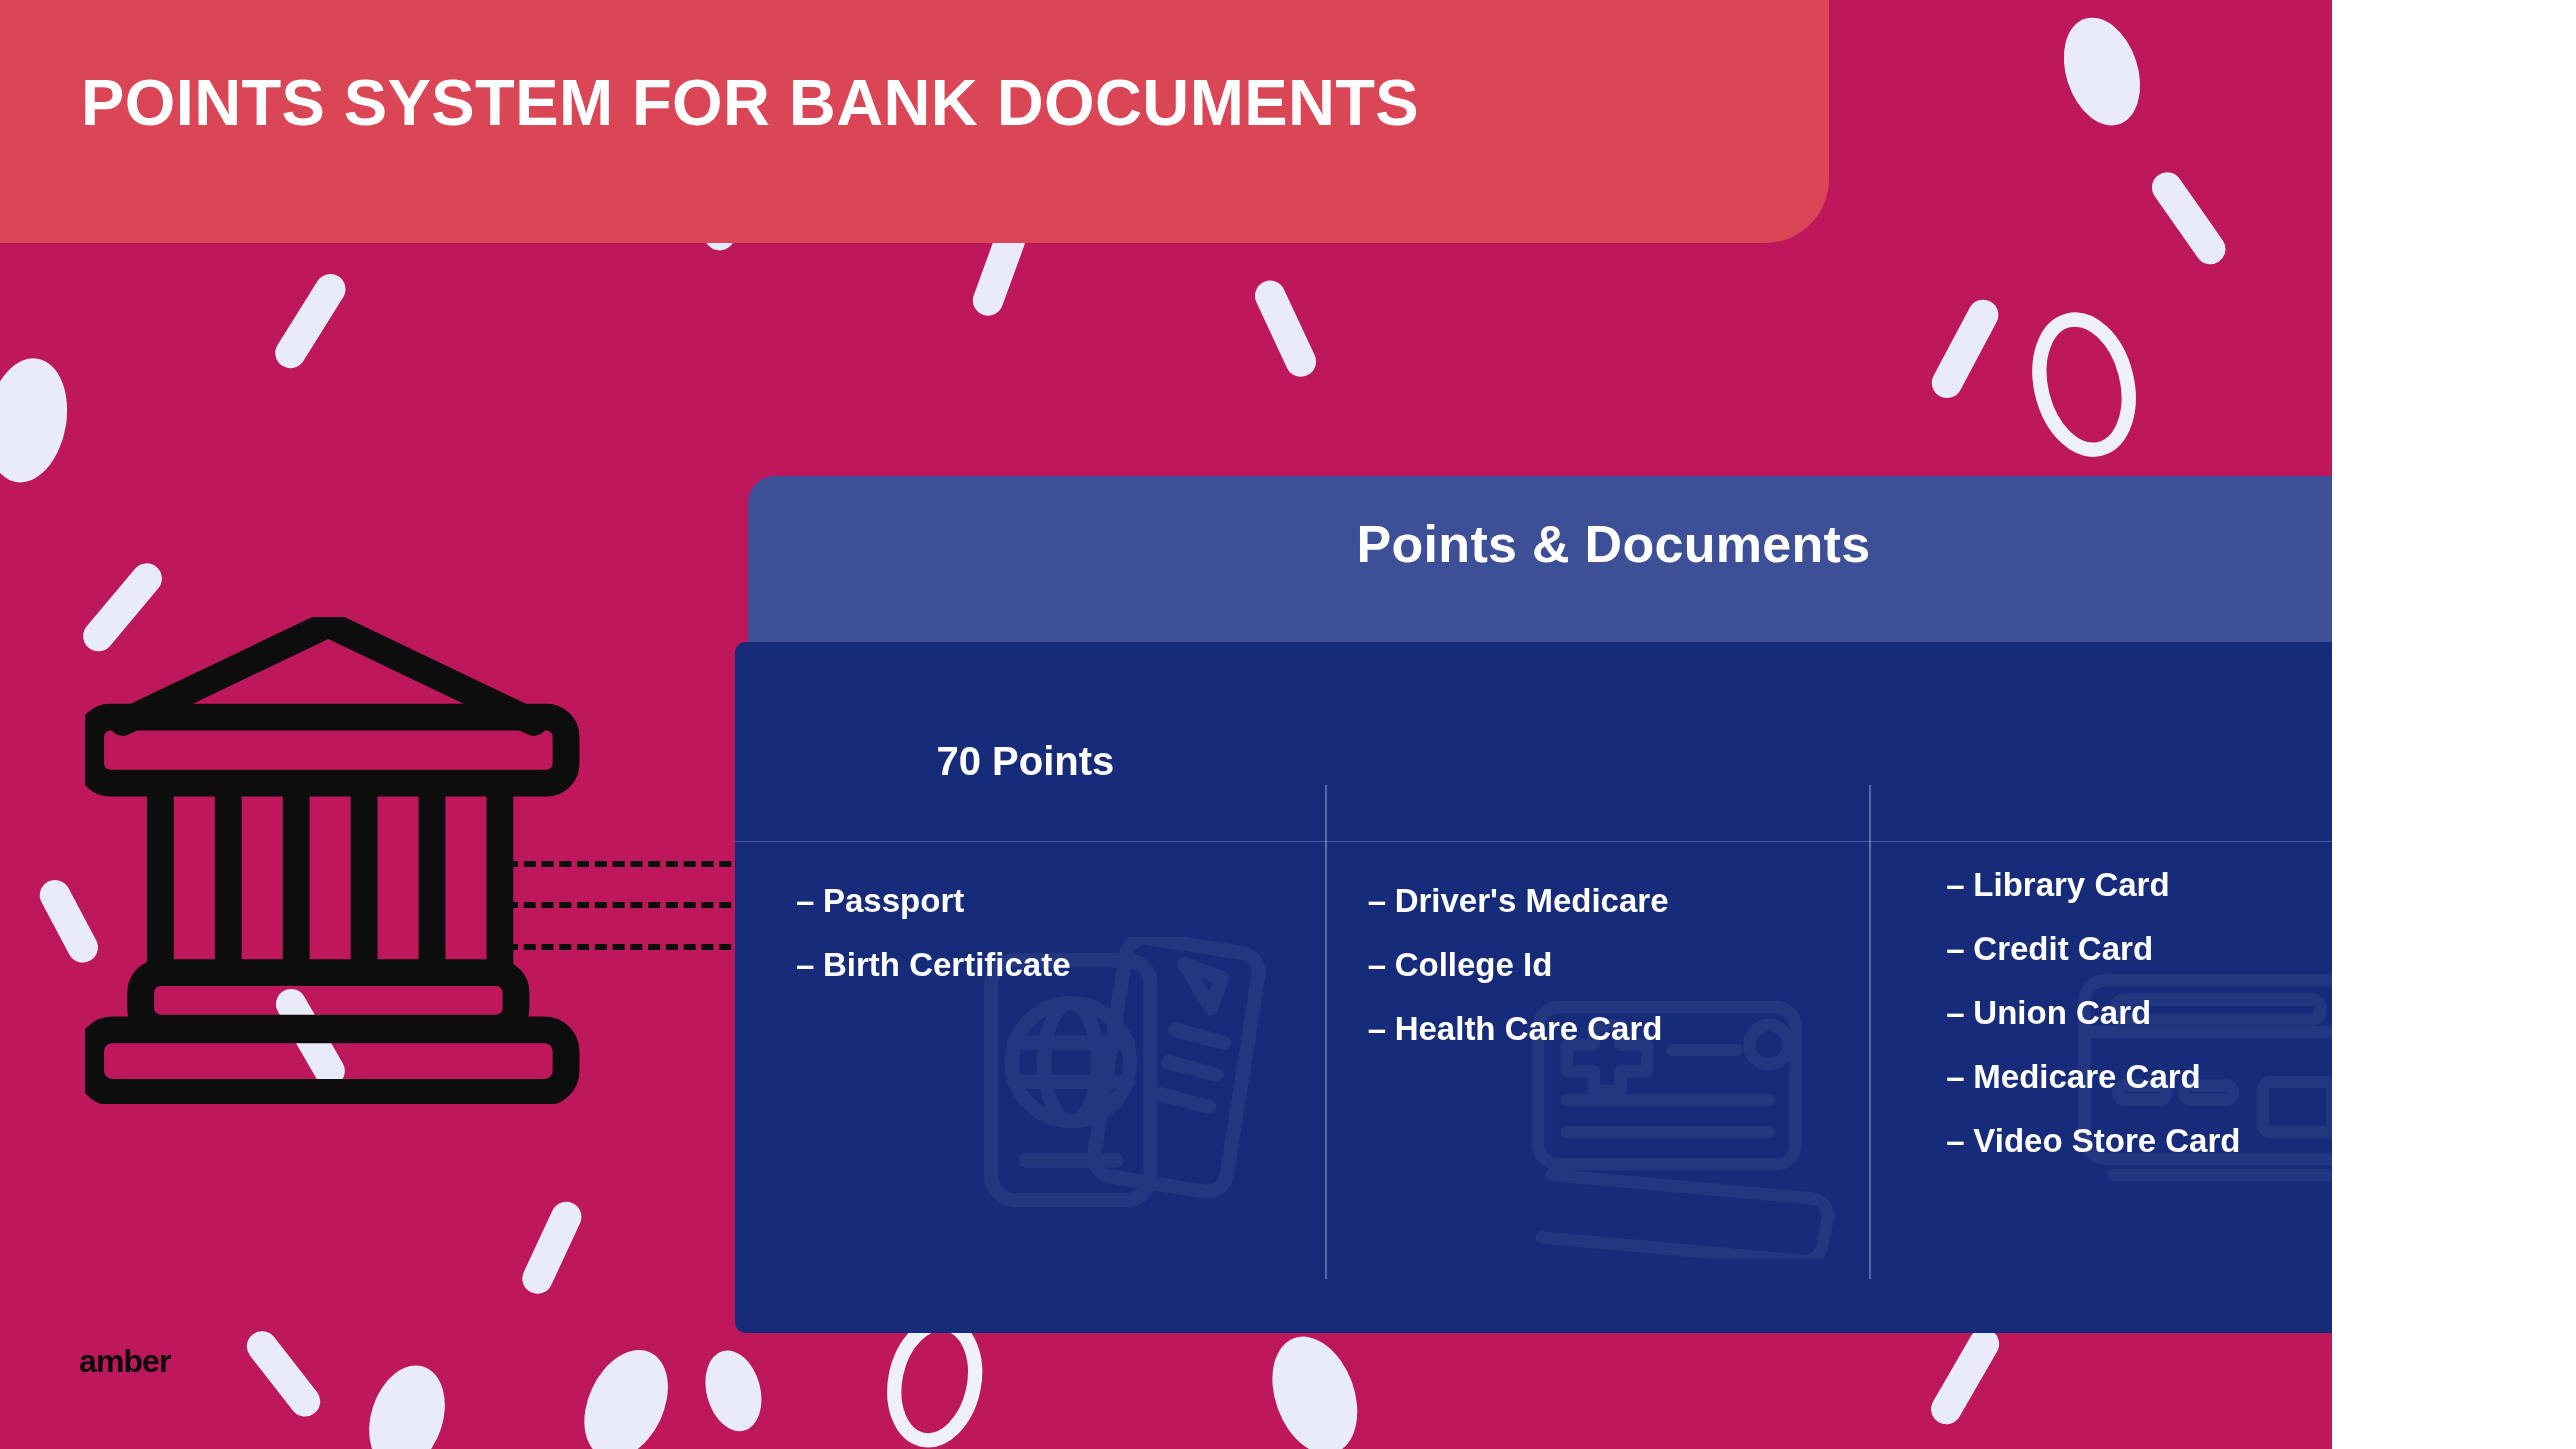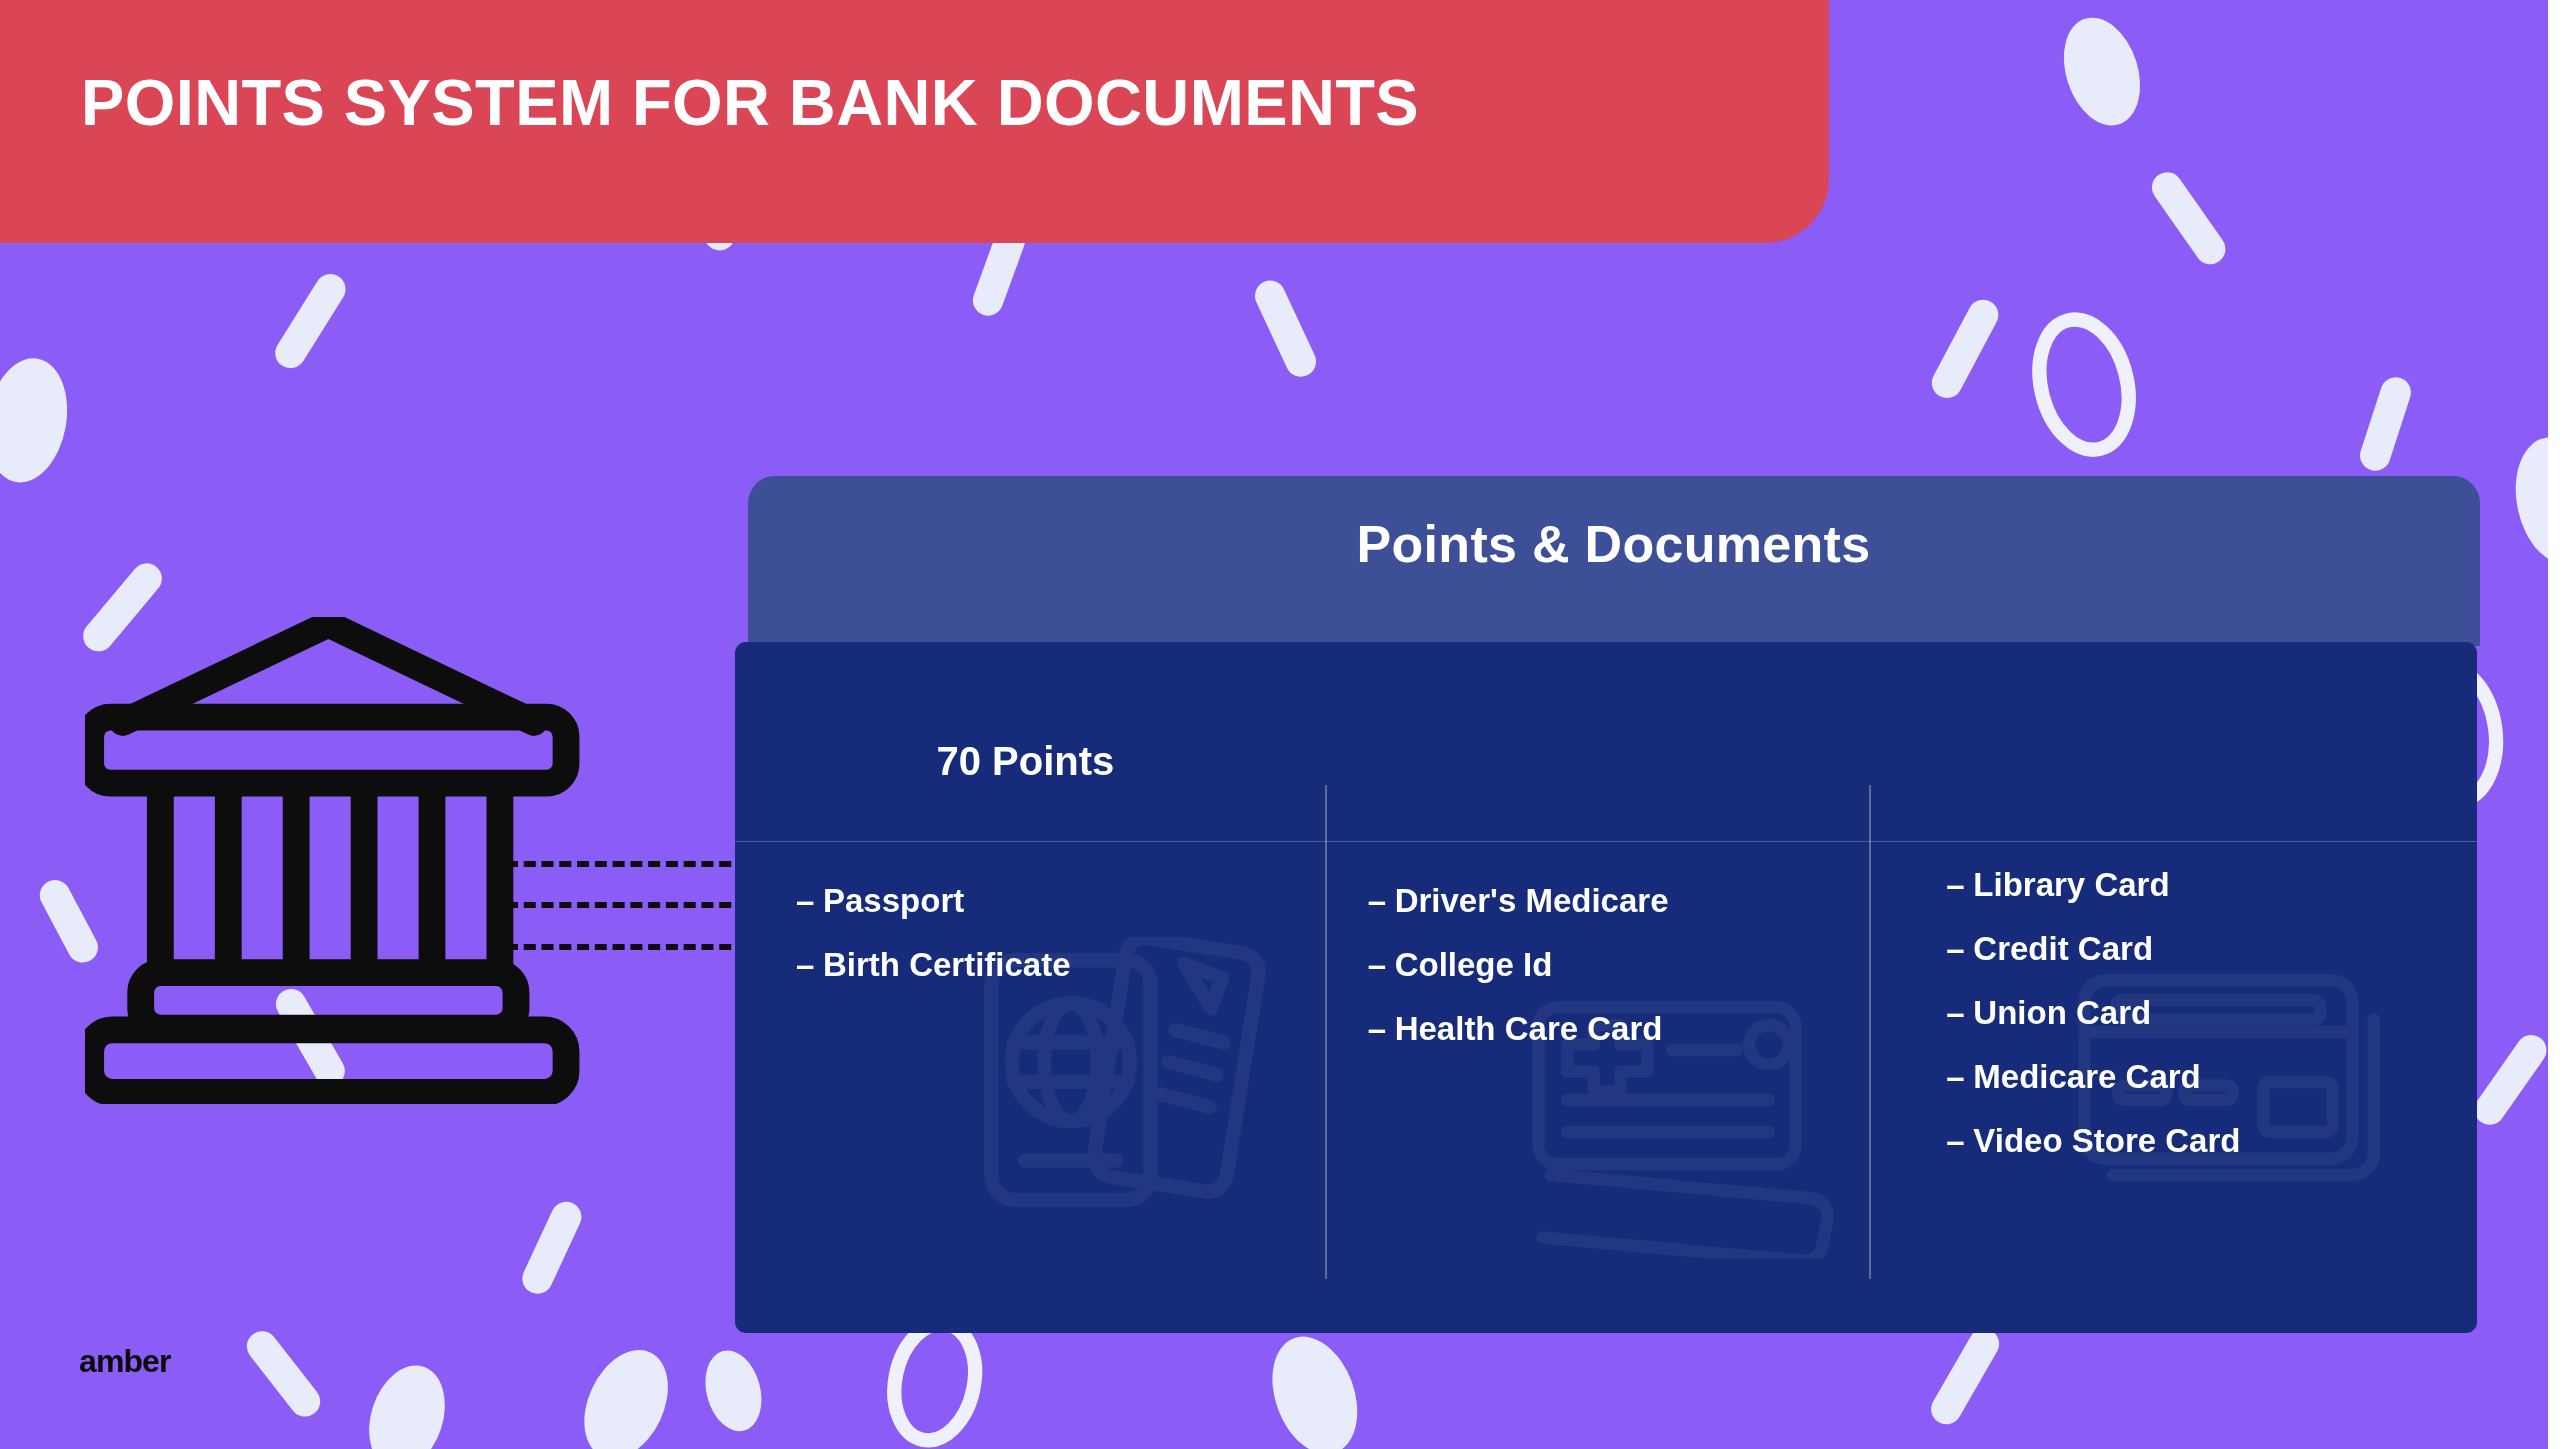--- a/index.html
+++ b/index.html
@@ -7,24 +7,24 @@
     margin: 0;
     padding: 0;
     background: #ffffff;
   }
   body {
     font-family: "Liberation Sans", "DejaVu Sans", sans-serif;
   }
 
   #canvas {
     position: relative;
-    width: 2548px;
+    width: 2332px;
     height: 1449px;
     overflow: hidden;
-    background: #8b5cf6;
+    background: #be185d;
   }
 
   
   #bg-pattern {
     position: absolute;
     inset: 0;
     width: 2576px;
     height: 1449px;
     pointer-events: none;
   }

